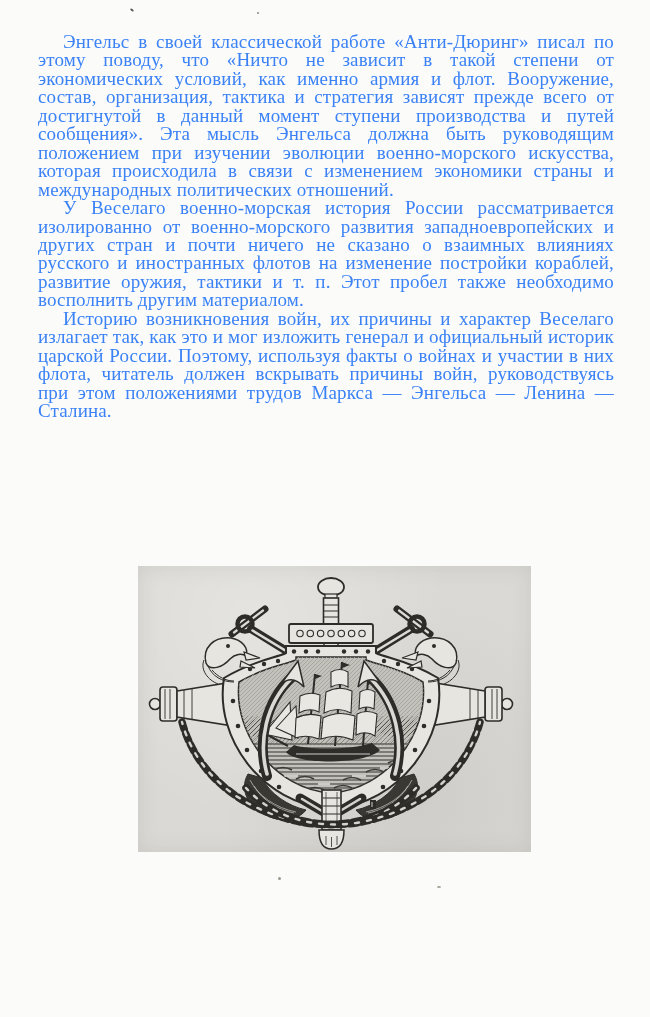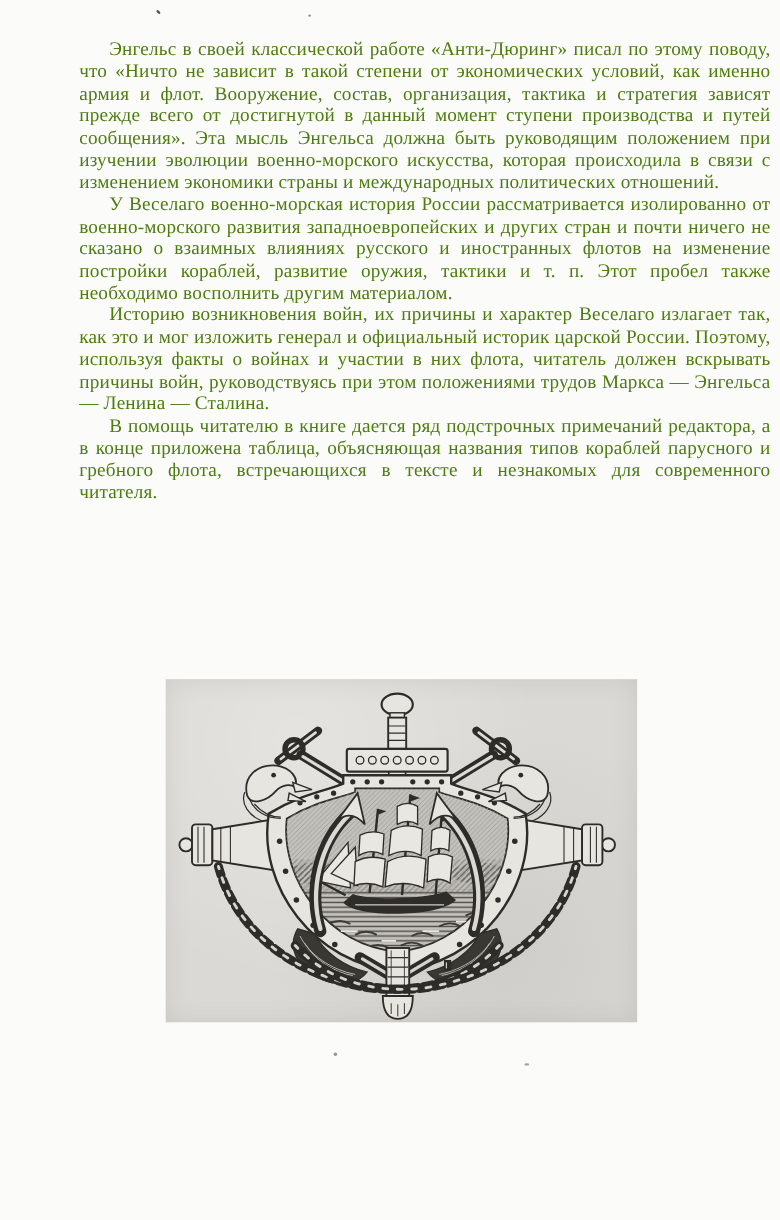--- a/index.html
+++ b/index.html
@@ -4,22 +4,22 @@
 <style>
   html,body{margin:0;padding:0;}
   body{
     width:650px;height:1017px;position:relative;overflow:hidden;
     background:#fbfbf9;
     font-family:"Liberation Serif","DejaVu Serif",serif;
   }
   .page{position:absolute;inset:0;}
   .text-block{
     position:absolute;left:38px;top:33px;width:576px;
-    color:#4d7c0f;font-size:16px;line-height:18.45px;
-    text-align:justify;letter-spacing:.15px;margin-left:28px;
+    color:#3b82f6;font-size:19px;line-height:18.45px;
+    text-align:justify;letter-spacing:.15px;
   }
   .text-block p{margin:0;text-indent:25px;}
   .illustration{
     position:absolute;left:138px;top:566px;width:393px;height:286px;margin:0;
     background:#dad9d5;
     background-image:
       radial-gradient(circle at 28% 18%, rgba(255,255,255,.28), transparent 55%),
       radial-gradient(circle at 72% 82%, rgba(60,58,52,.07), transparent 55%);
     box-shadow: inset 0 0 20px rgba(110,108,100,.15);
   }
@@ -32,21 +32,20 @@
 </style>
 </head>
 <body>
 
 <div class="page">
 
   <div class="text-block">
     <p>Энгельс в своей классической работе «Анти-Дюринг» писал по этому поводу, что «Ничто не зависит в такой степени от экономических условий, как именно армия и флот. Вооружение, состав, организация, тактика и стратегия зависят прежде всего от достигнутой в данный момент ступени производства и путей сообщения». Эта мысль Энгельса должна быть руководящим положением при изучении эволюции военно-морского искусства, которая происходила в связи с изменением экономики страны и международных политических отношений.</p>
     <p>У Веселаго военно-морская история России рассматривается изолированно от военно-морского развития западноевропейских и других стран и почти ничего не сказано о взаимных влияниях русского и иностранных флотов на изменение постройки кораблей, развитие оружия, тактики и т. п. Этот пробел также необходимо восполнить другим материалом.</p>
     <p>Историю возникновения войн, их причины и характер Веселаго излагает так, как это и мог изложить генерал и официальный историк царской России. Поэтому, используя факты о войнах и участии в них флота, читатель должен вскрывать причины войн, руководствуясь при этом положениями трудов Маркса — Энгельса — Ленина — Сталина.</p>
-    <p>В помощь читателю в книге дается ряд подстрочных примечаний редактора, а в конце приложена таблица, объясняющая названия типов кораблей парусного и гребного флота, встречающихся в тексте и незнакомых для современного читателя.</p>
   </div>
 
   <span class="speck s1"></span>
   <span class="speck s2"></span>
   <span class="speck s3"></span>
   <span class="speck s4"></span>
 
   <figure class="illustration">
 
     <svg width="393" height="286" viewBox="0 0 393 286" xmlns="http://www.w3.org/2000/svg">

